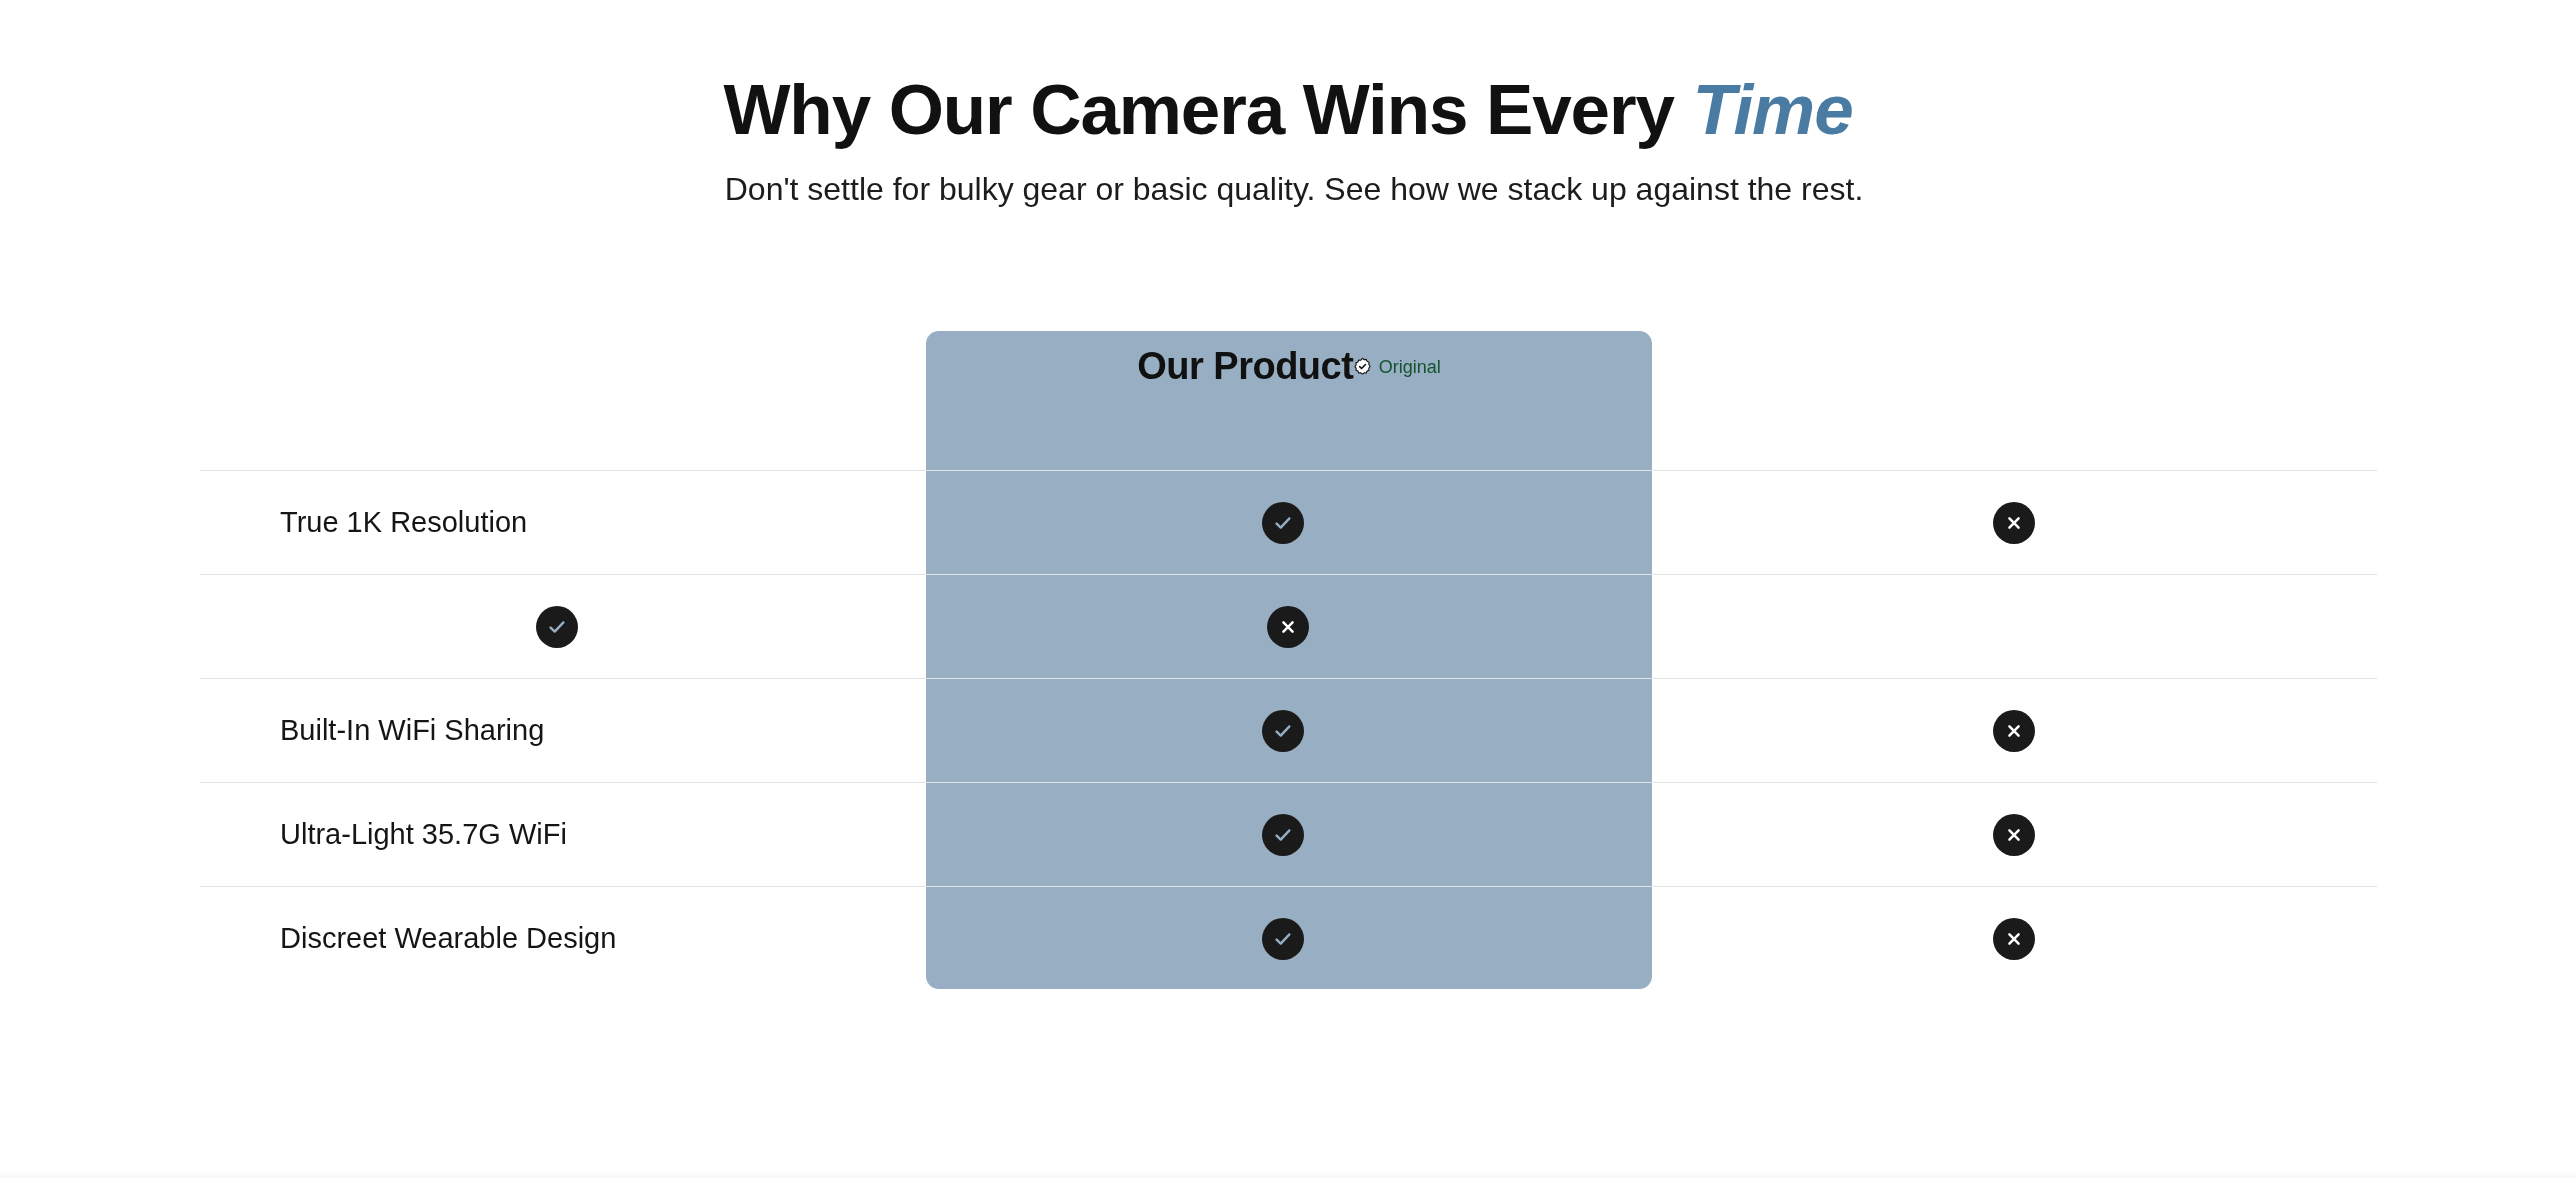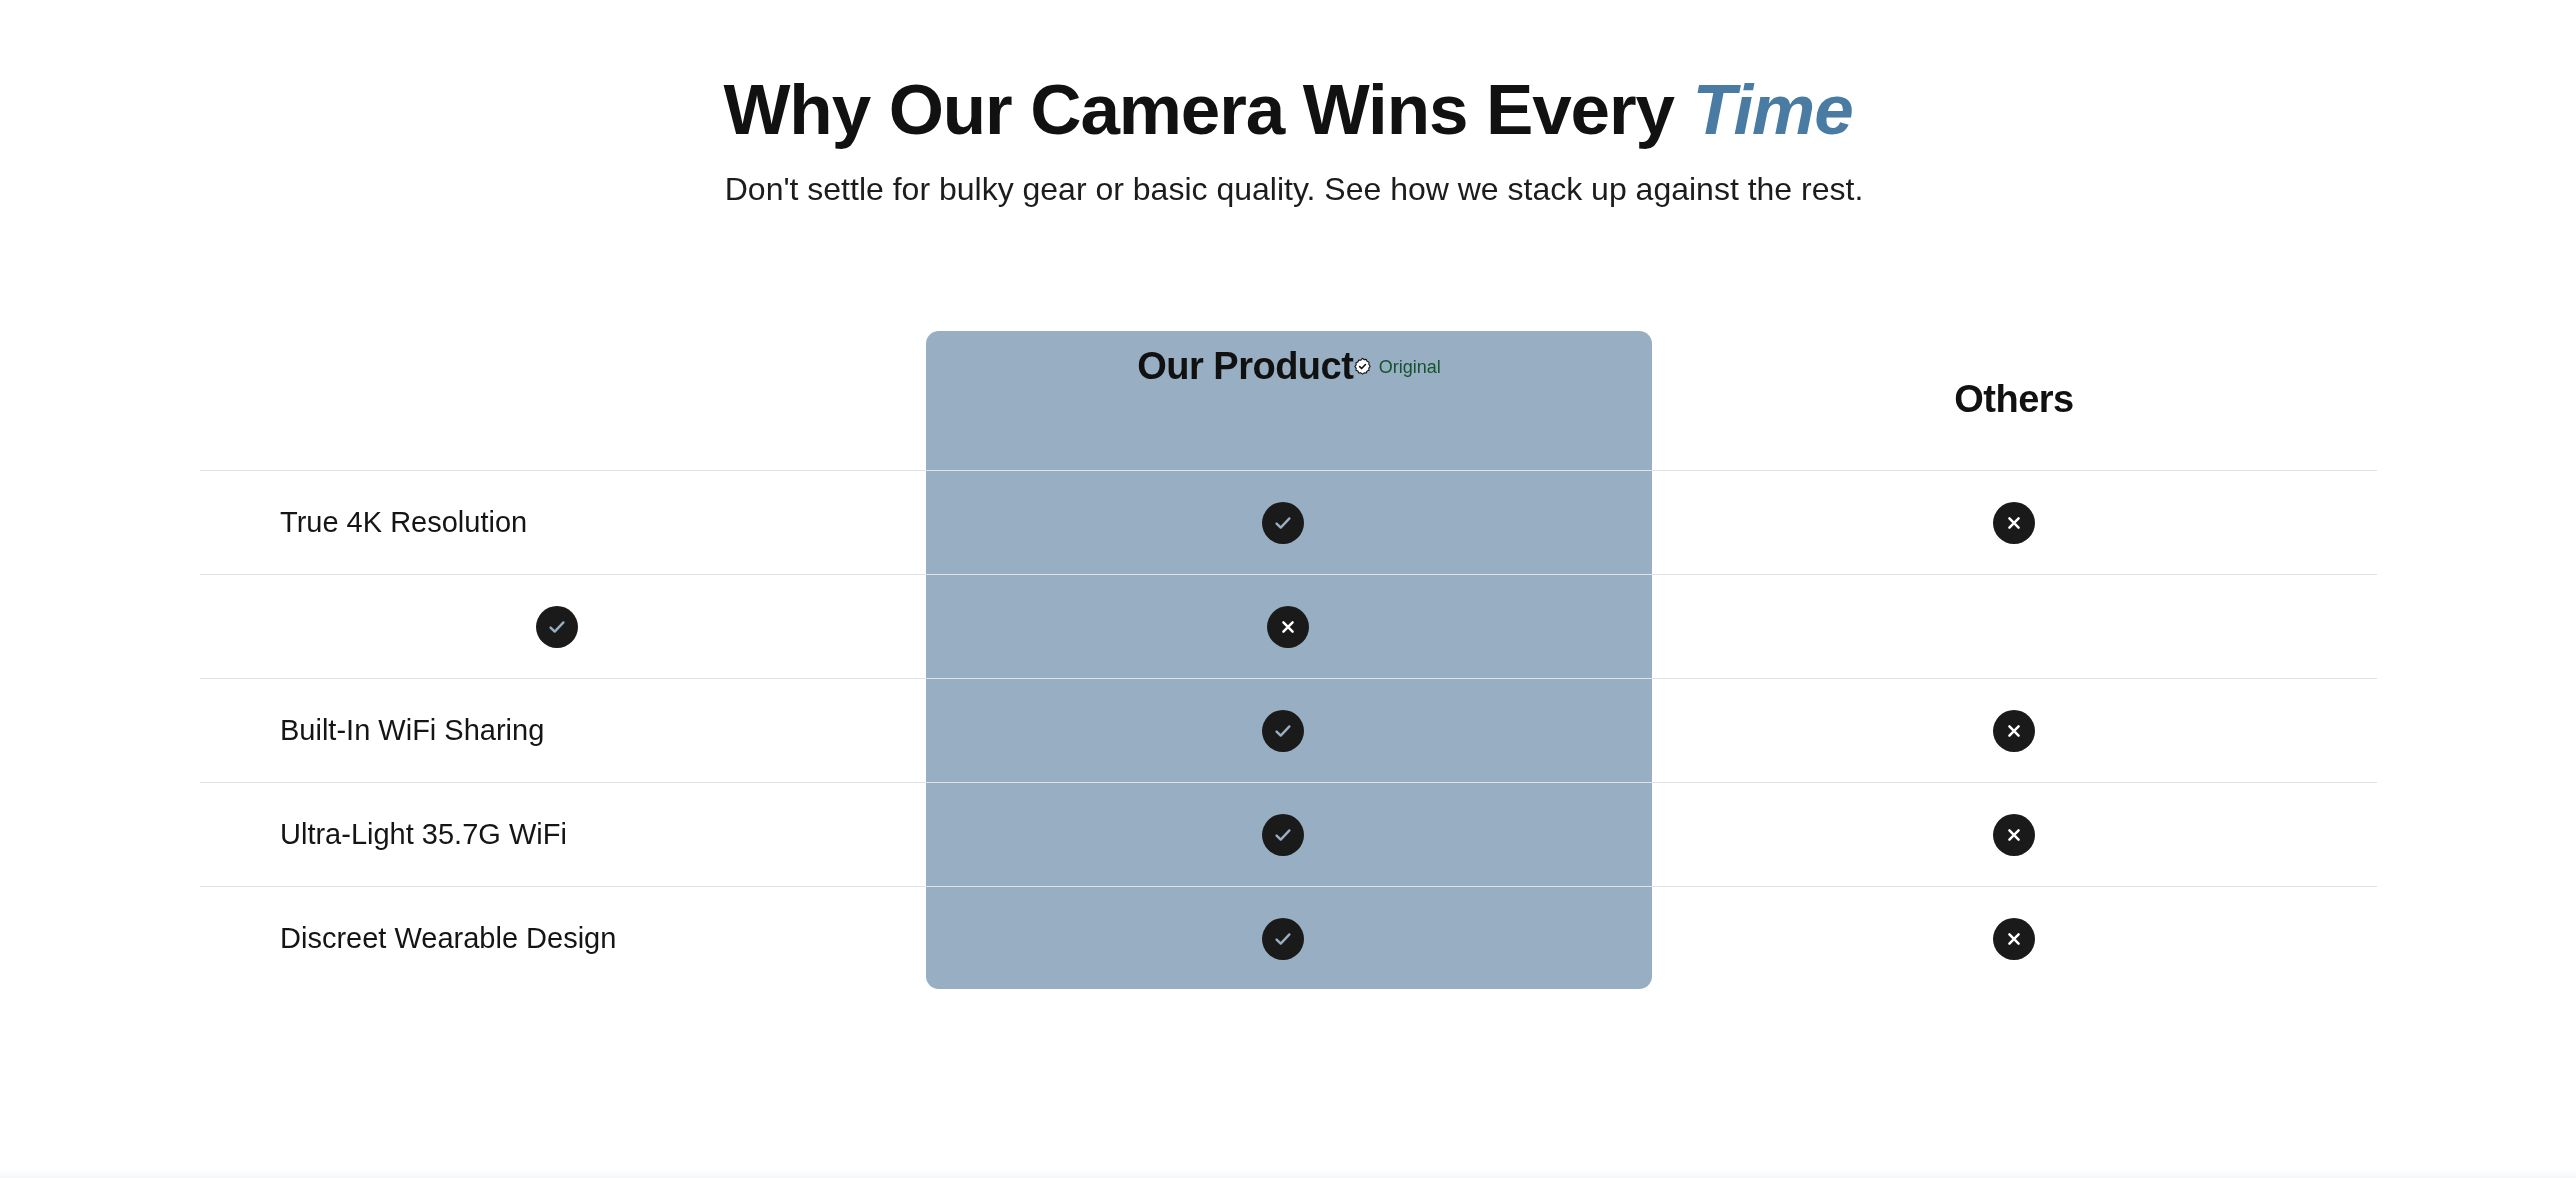--- a/index.html
+++ b/index.html
@@ -189,30 +189,27 @@
         <span>
           <svg width="19" height="19" viewBox="0 0 24 24" aria-hidden="true">
             <path fill="#ffffff" stroke="#111111" stroke-width="1.4" stroke-linejoin="round" d="M12 1.6l2.05 1.72 2.66-.28 1.08 2.45 2.45 1.08-.28 2.66L21.68 12l-1.72 2.05.28 2.66-2.45 1.08-1.08 2.45-2.66-.28L12 21.68l-2.05-1.72-2.66.28-1.08-2.45-2.45-1.08.28-2.66L2.32 12l1.72-2.05-.28-2.66 2.45-1.08 1.08-2.45 2.66.28z"></path>
             <path fill="none" stroke="#111111" stroke-width="2" stroke-linecap="round" stroke-linejoin="round" d="M8.4 12.1l2.5 2.5 4.8-5.1"></path>
           </svg>
         </span>
         <span>Original</span>
       </div>
     </div>
 
-    <div class="col-others">
-      <div class="col-head-title">Others</div>
-    </div>
   </div>
 
   <div class="rows">
 
     <div class="row">
       <div class="cell col-feature">
-        <span class="feature-label">True 4K Resolution</span>
+        <span class="feature-label">True 1K Resolution</span>
       </div>
       <div class="cell col-ours">
         <span class="mark">
           <svg width="22" height="22" viewBox="0 0 24 24" aria-hidden="true">
             <path fill="none" stroke="#97aec3" stroke-width="2.6" stroke-linecap="round" stroke-linejoin="round" d="M5 12.6l4.5 4.4L19 7"></path>
           </svg>
         </span>
       </div>
       <div class="cell col-others">
         <span class="mark">

